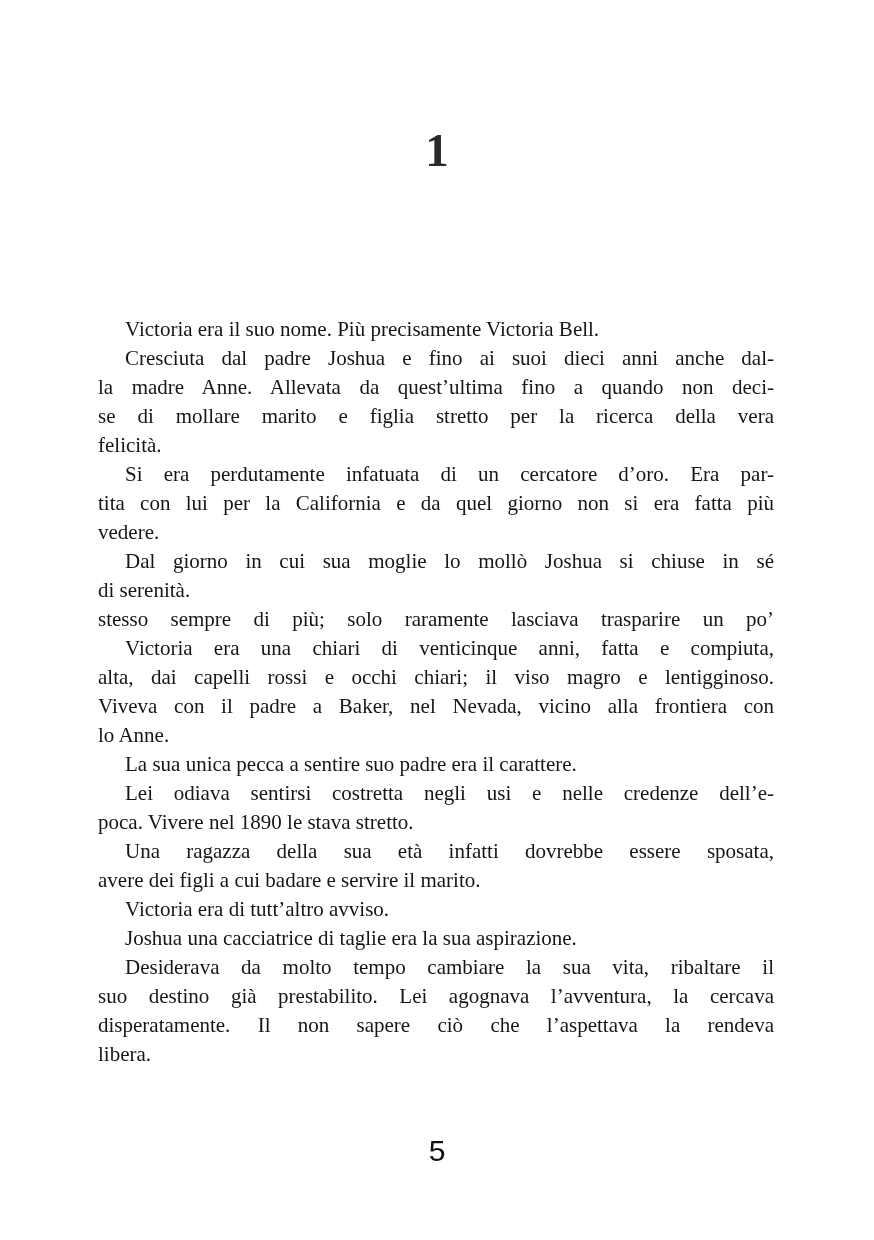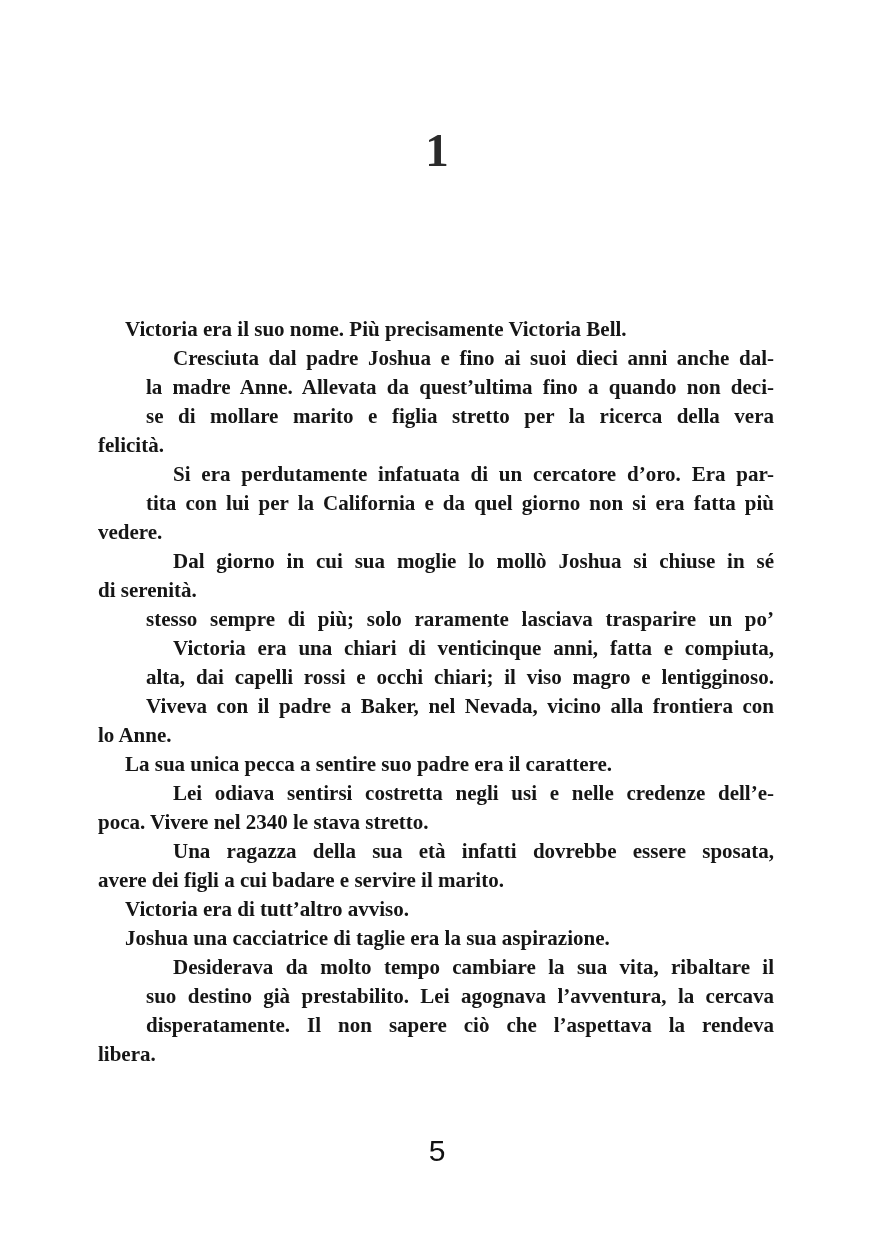--- a/index.html
+++ b/index.html
@@ -32,33 +32,31 @@
     position: absolute;
     top: 315px;
     left: 98px;
     width: 676px;
     font-size: 21px;
     line-height: 29px;
     color: #161616;
   }
   .paragraph {
     margin: 0;
-    font-weight: bold;
   }
   .line {
     height: 29px;
     line-height: 29px;
   }
   .line.indent {
     text-indent: 27px;
   }
   .line.justify {
     text-align: justify;
     text-align-last: justify;
-    margin-left: 48px;
   }
   .page-number {
     position: absolute;
     top: 1136px;
     left: 0;
     width: 100%;
     text-align: center;
     font-family: "Liberation Sans", "DejaVu Sans", sans-serif;
     font-size: 30px;
     line-height: 1;
@@ -96,21 +94,21 @@
         <div class="line indent justify">Victoria era una chiari di venticinque anni, fatta e compiuta,</div>
         <div class="line justify">alta, dai capelli rossi e occhi chiari; il viso magro e lentigginoso.</div>
         <div class="line justify">Viveva con il padre a Baker, nel Nevada, vicino alla frontiera con</div>
         <div class="line">lo Anne.</div>
       </div>
       <div class="paragraph">
         <div class="line indent">La sua unica pecca a sentire suo padre era il carattere.</div>
       </div>
       <div class="paragraph">
         <div class="line indent justify">Lei odiava sentirsi costretta negli usi e nelle credenze dell’e-</div>
-        <div class="line">poca. Vivere nel 2340 le stava stretto.</div>
+        <div class="line">poca. Vivere nel 1890 le stava stretto.</div>
       </div>
       <div class="paragraph">
         <div class="line indent justify">Una ragazza della sua età infatti dovrebbe essere sposata,</div>
         <div class="line">avere dei figli a cui badare e servire il marito.</div>
       </div>
       <div class="paragraph">
         <div class="line indent">Victoria era di tutt’altro avviso.</div>
       </div>
       <div class="paragraph">
         <div class="line indent">Joshua una cacciatrice di taglie era la sua aspirazione.</div>

